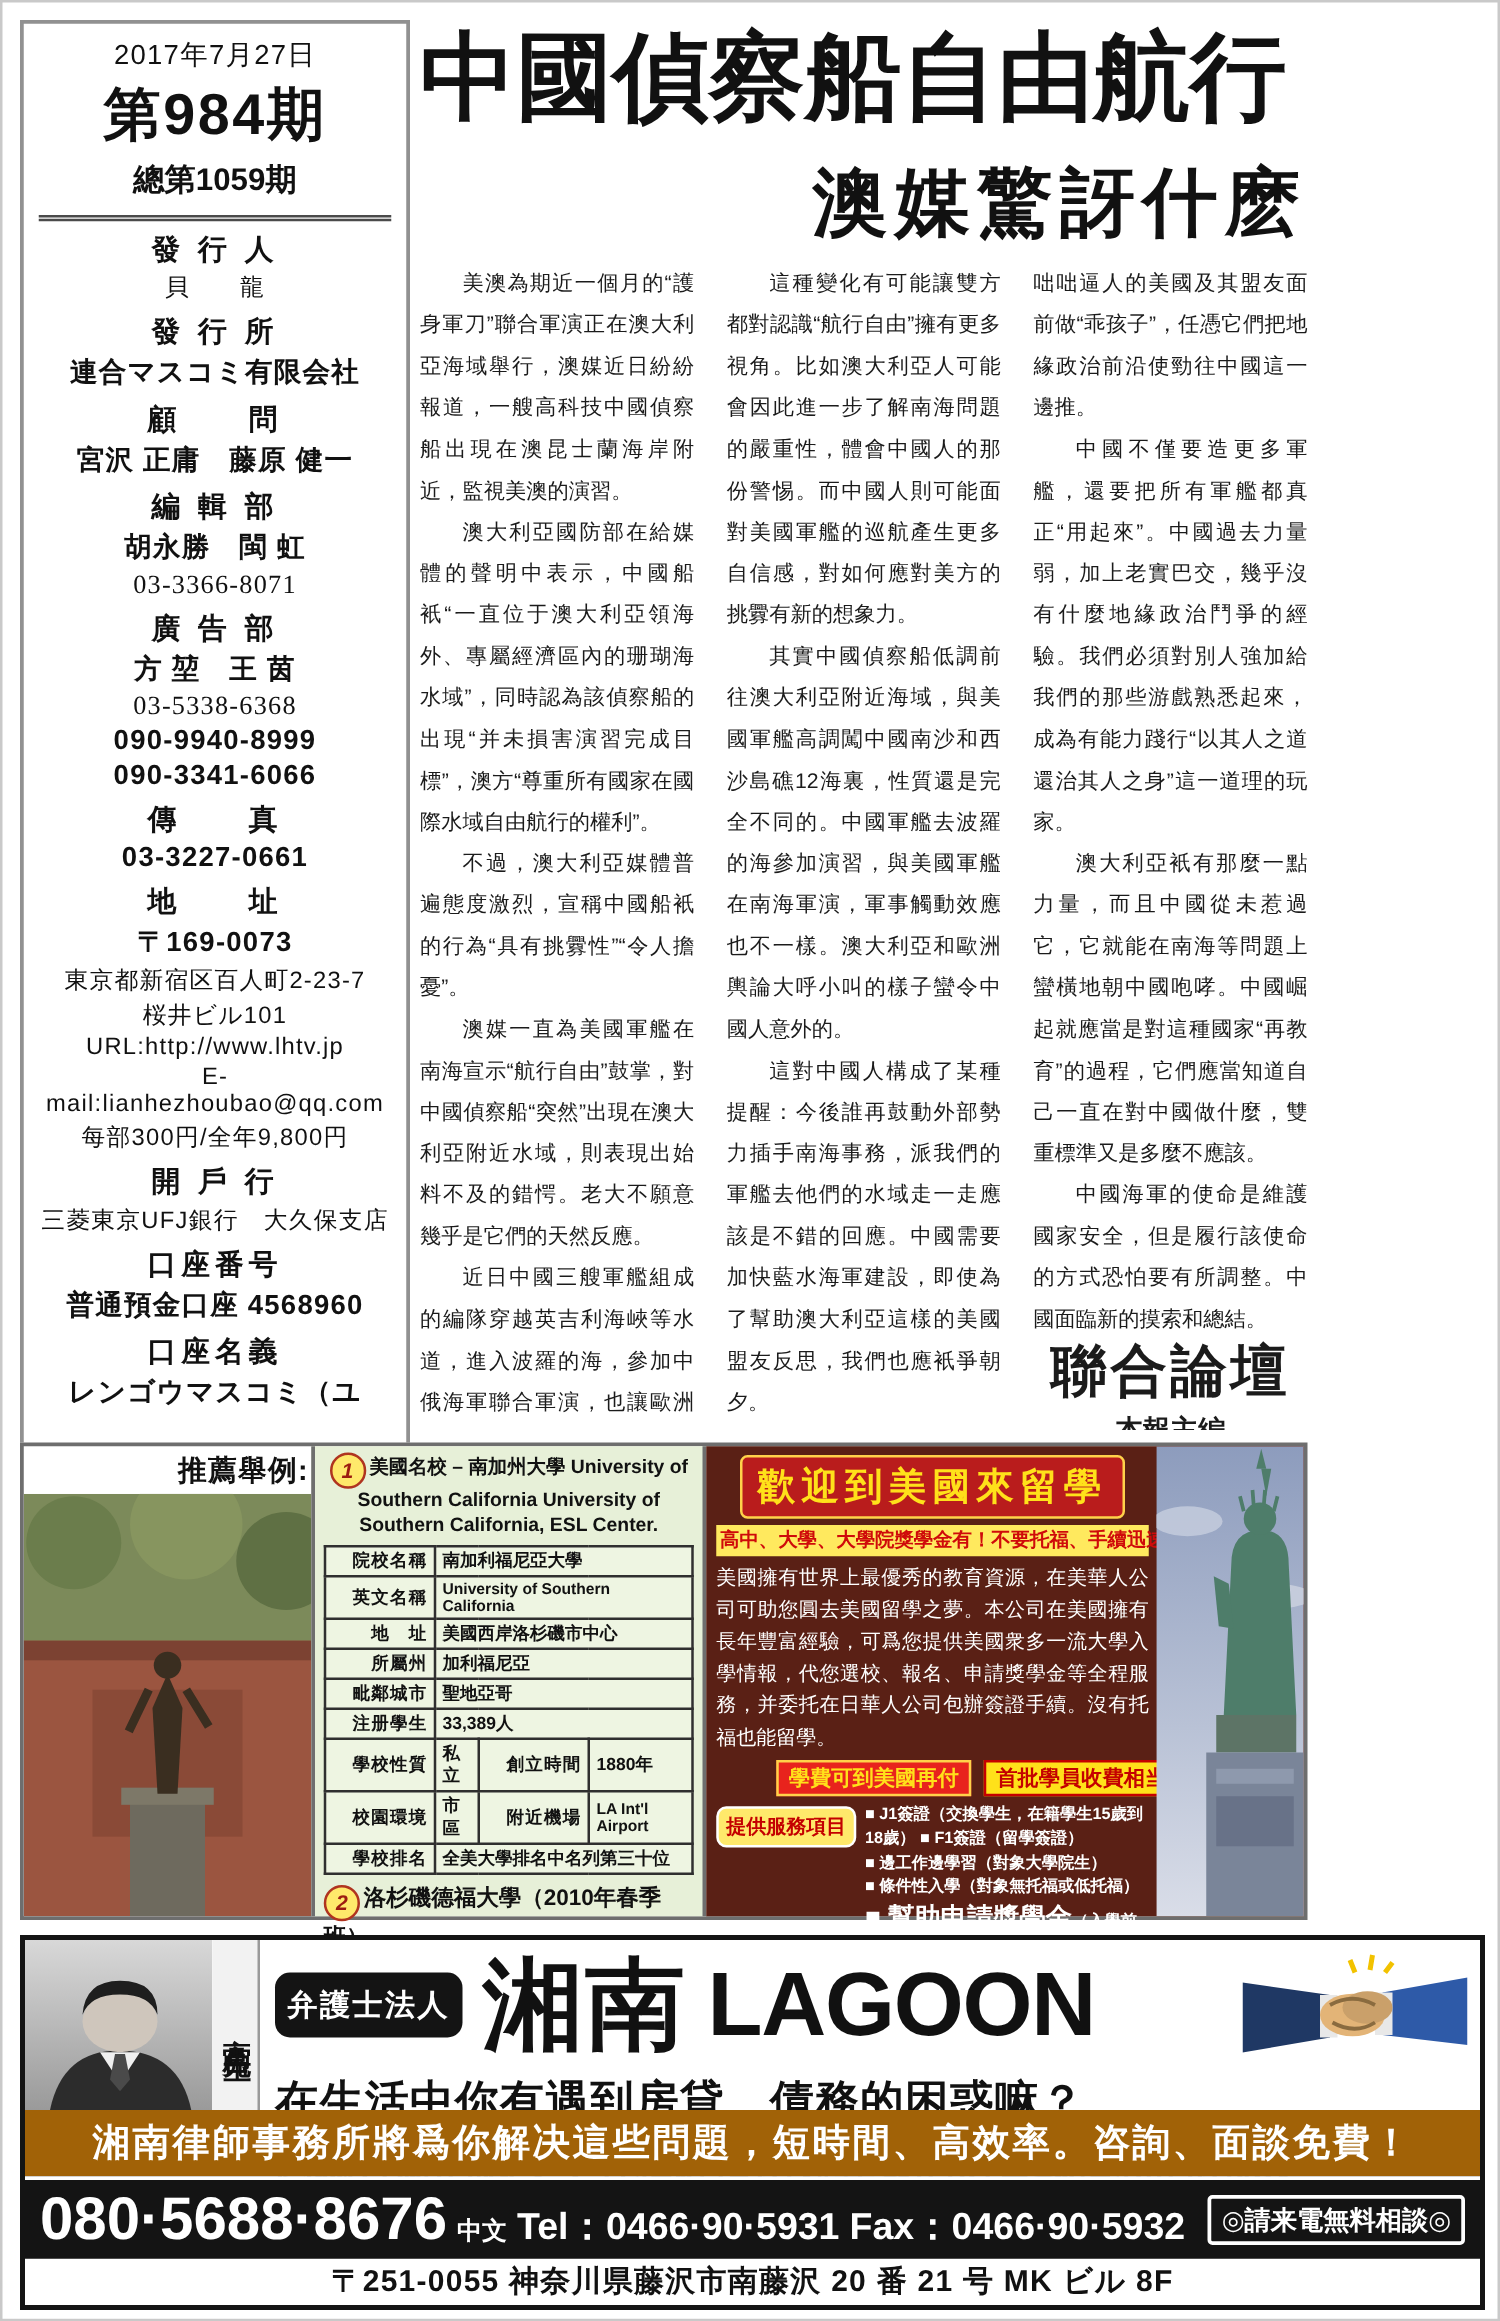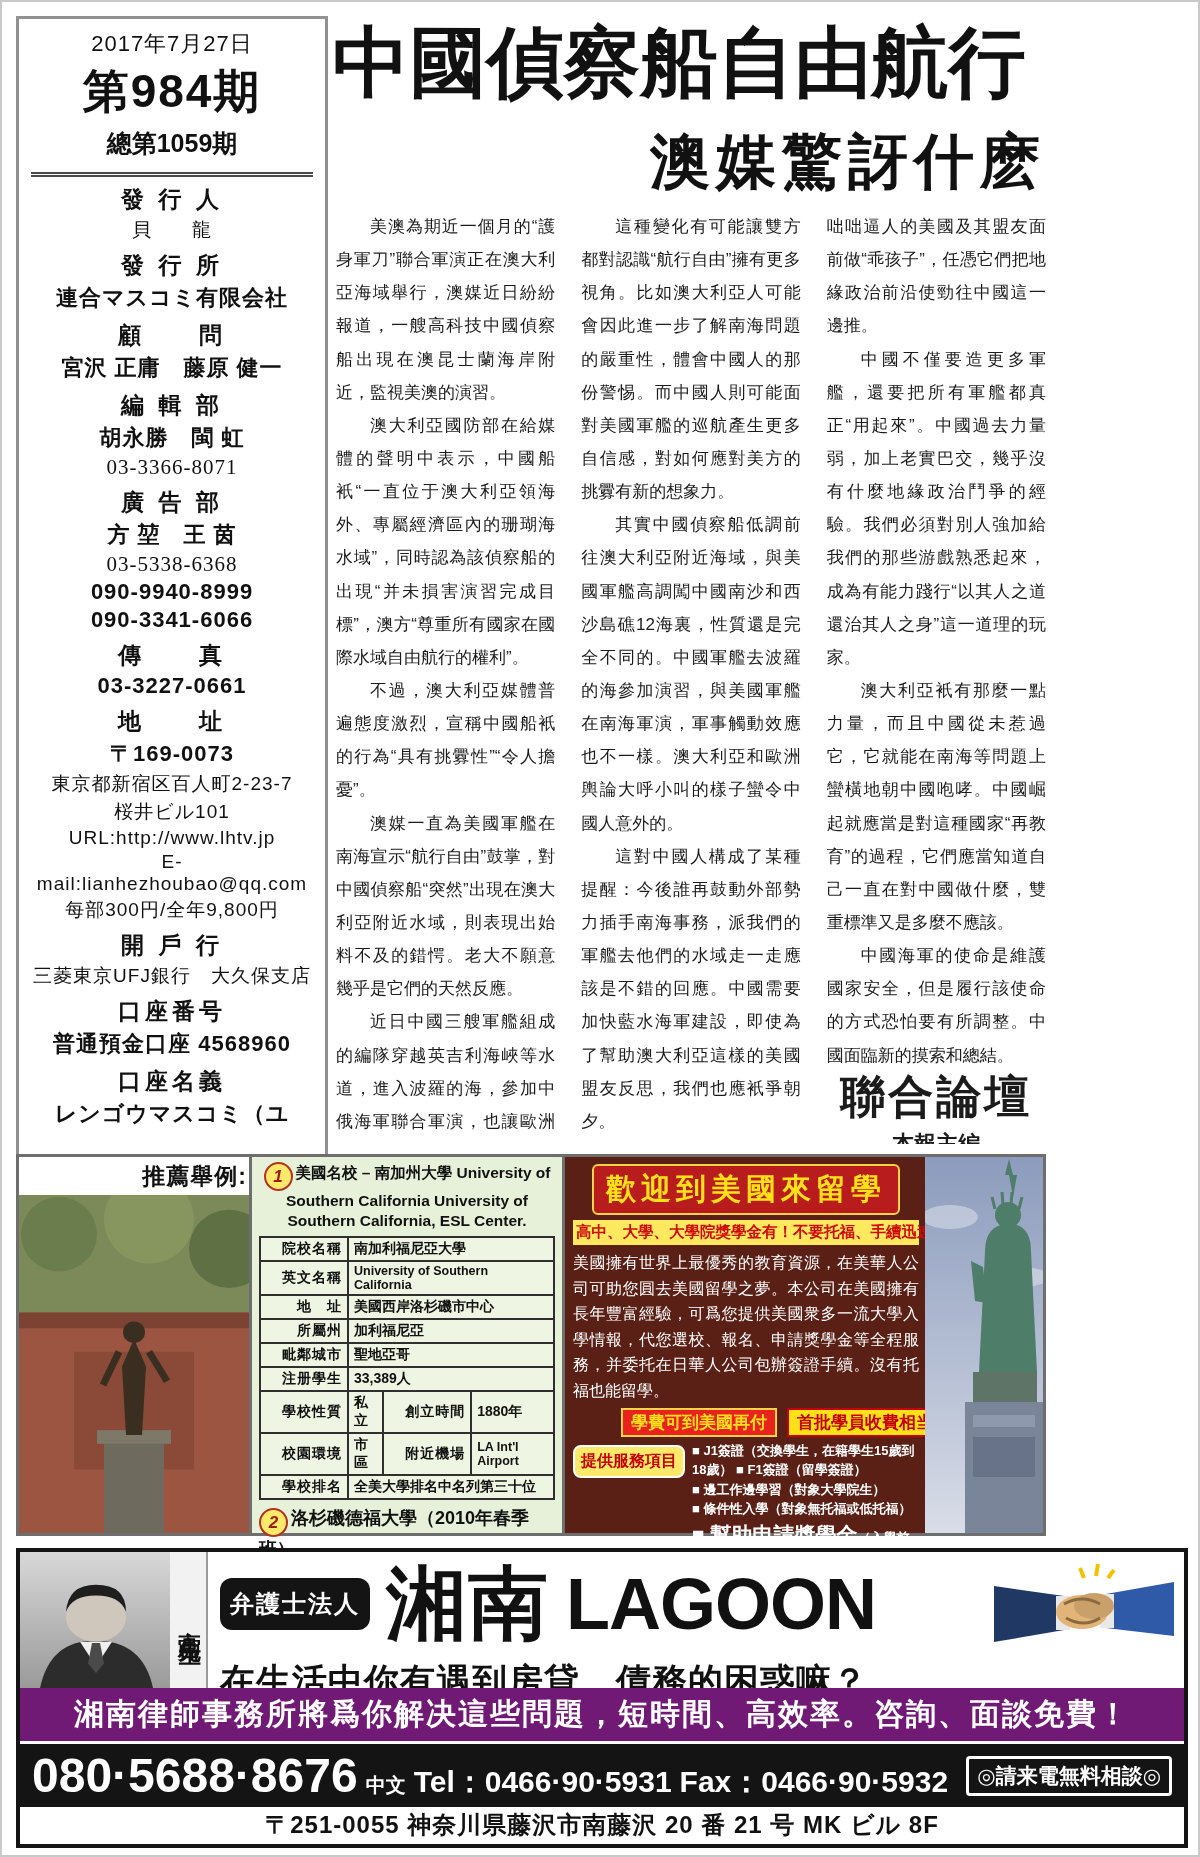--- a/index.html
+++ b/index.html
@@ -12,21 +12,21 @@
   .mh-date{font-size:22px;letter-spacing:1px;}
   .mh-issue{font-size:46px;font-weight:900;letter-spacing:2px;margin-top:2px;}
   .mh-total{font-size:25px;margin-top:4px;font-weight:bold;}
   .mh-divider{border:none;border-top:5px double #4a4a4a;margin:12px 4px 6px 4px;}
   .mh-label{font-size:23px;font-weight:900;letter-spacing:4px;margin-top:7px;}
   .mh-val{font-size:19px;margin-top:2px;letter-spacing:1px;}
   .mh-val.serif{font-family:"Liberation Serif","DejaVu Serif",serif;font-size:21px;}
   .mh-val.big{font-size:22px;font-weight:bold;}
 
   
-  .headline{position:absolute;left:322px;top:14px;width:710px;text-align:center;
+  .headline{position:absolute;left:334px;top:14px;width:710px;
             font-size:77px;font-weight:900;letter-spacing:0px;line-height:1.2;white-space:nowrap;}
   .subheadline{position:absolute;left:334px;top:120px;width:710px;text-align:right;
             font-family:"Liberation Serif","DejaVu Serif",serif;
             font-size:60px;font-weight:900;letter-spacing:6px;}
   .columns{position:absolute;left:334px;top:208px;width:710px;height:934px;display:flex;gap:26px;}
   .col{flex:1;font-size:17px;line-height:1.95;text-align:justify;color:#1b1b1b;overflow:hidden;}
   .col p{margin:0;text-indent:2em;}
   .col p.no-indent{text-indent:0;}
   .col3{display:flex;flex-direction:column;}
   .forum{margin-top:auto;text-align:center;padding-bottom:2px;}
@@ -87,21 +87,21 @@
             text-align:center;background:#f2f2f2;border-right:2px solid #9a9a9a;letter-spacing:4px;}
   .law-main{flex:1;padding:4px 10px 0 12px;display:flex;flex-direction:column;min-width:0;}
   .law-title-row{display:flex;align-items:center;gap:16px;height:96px;}
   .law-firm{background:#141414;color:#fff;font-size:24px;font-weight:900;padding:10px 10px;border-radius:12px;
             letter-spacing:2px;white-space:nowrap;}
   .law-shonan{font-size:80px;font-weight:900;letter-spacing:2px;line-height:1;white-space:nowrap;}
   .law-lagoon{font-size:72px;font-weight:800;line-height:1;letter-spacing:-1px;white-space:nowrap;}
   .law-hand{margin-left:auto;}
   .law-line1{font-size:35px;font-weight:900;margin-top:6px;letter-spacing:1px;white-space:nowrap;}
   .law-line2{font-size:32px;font-weight:900;margin-top:6px;white-space:nowrap;}
-  .law-strip{background:#701a75;color:#fff;font-size:30px;font-weight:900;text-align:center;
+  .law-strip{background:#a16207;color:#fff;font-size:30px;font-weight:900;text-align:center;
              padding:6px 4px;letter-spacing:2px;white-space:nowrap;}
   .law-phones{background:#141414;color:#fff;display:flex;align-items:center;padding:4px 12px;
               border-top:3px solid #fff;justify-content:space-between;}
   .phone-left{display:flex;align-items:baseline;gap:8px;min-width:0;}
   .phone-big{font-size:48px;font-weight:900;white-space:nowrap;}
   .phone-lang{font-size:20px;font-weight:bold;}
   .phone-telfax{font-size:30px;font-weight:900;white-space:nowrap;}
   .consult-box{border:3px solid #fff;font-size:21px;font-weight:900;padding:3px 8px;white-space:nowrap;border-radius:4px;}
   .law-address{text-align:center;font-size:24px;font-weight:900;padding:2px 0 3px 0;letter-spacing:1px;white-space:nowrap;}
 </style>

